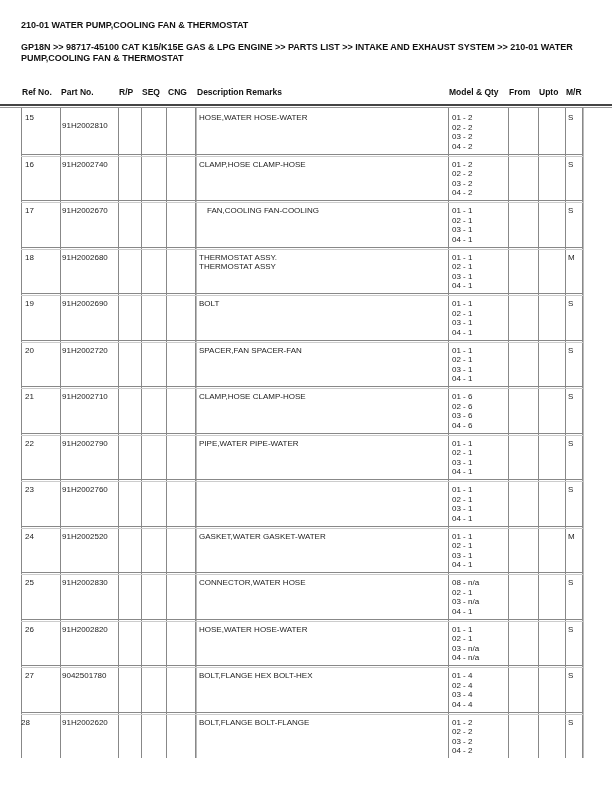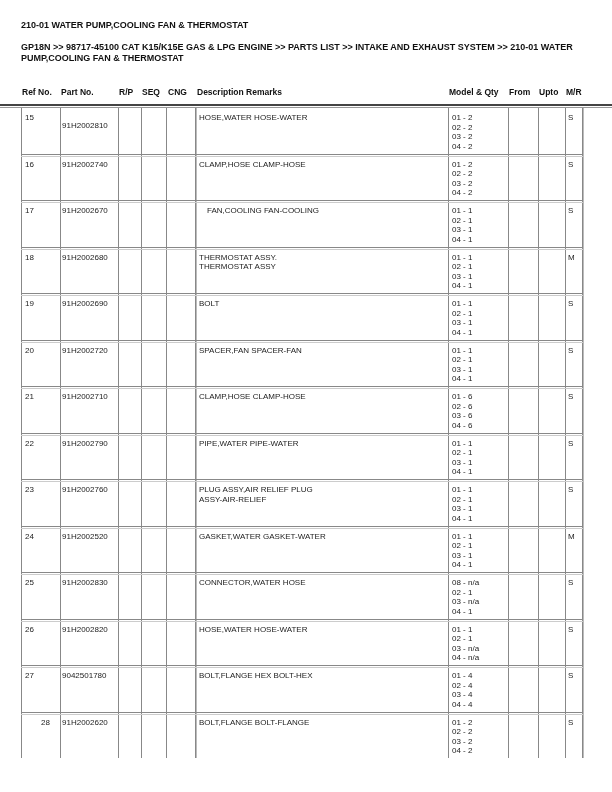--- a/index.html
+++ b/index.html
@@ -222,24 +222,20 @@
       <div class="cell" style="left: 547px;">S</div>
       <div class="hline"></div>
       <div class="hline2"></div>
     </div>
     <div class="row" style="top: 480px;">
       <div class="cell" style="left: 4px;">23</div>
       <div class="cell" style="left: 41px;">91H2002760</div>
       <div class="cell" style="left: 100px;"></div>
       <div class="cell" style="left: 123px;"></div>
       <div class="cell" style="left: 148px;"></div>
-      <div class="cell" style="left: 178px;">
-        <div>PLUG ASSY,AIR RELIEF PLUG</div>
-        <div>ASSY-AIR-RELIEF</div>
-      </div>
       <div class="cell qty" style="left: 431px;">
         <div>01 - 1</div>
         <div>02 - 1</div>
         <div>03 - 1</div>
         <div>04 - 1</div>
       </div>
       <div class="cell" style="left: 490px;"></div>
       <div class="cell" style="left: 520px;"></div>
       <div class="cell" style="left: 547px;">S</div>
       <div class="hline"></div>
@@ -323,21 +319,21 @@
         <div>03 - 4</div>
         <div>04 - 4</div>
       </div>
       <div class="cell" style="left: 490px;"></div>
       <div class="cell" style="left: 520px;"></div>
       <div class="cell" style="left: 547px;">S</div>
       <div class="hline"></div>
       <div class="hline2"></div>
     </div>
     <div class="row" style="top: 712.5px;">
-      <div class="cell" style="left: 20px;">28</div>
+      <div class="cell" style="left: 0;">28</div>
       <div class="cell" style="left: 41px;">91H2002620</div>
       <div class="cell" style="left: 100px;"></div>
       <div class="cell" style="left: 123px;"></div>
       <div class="cell" style="left: 148px;"></div>
       <div class="cell" style="left: 178px;">
         <div>BOLT,FLANGE BOLT-FLANGE</div>
       </div>
       <div class="cell qty" style="left: 431px;">
         <div>01 - 2</div>
         <div>02 - 2</div>

